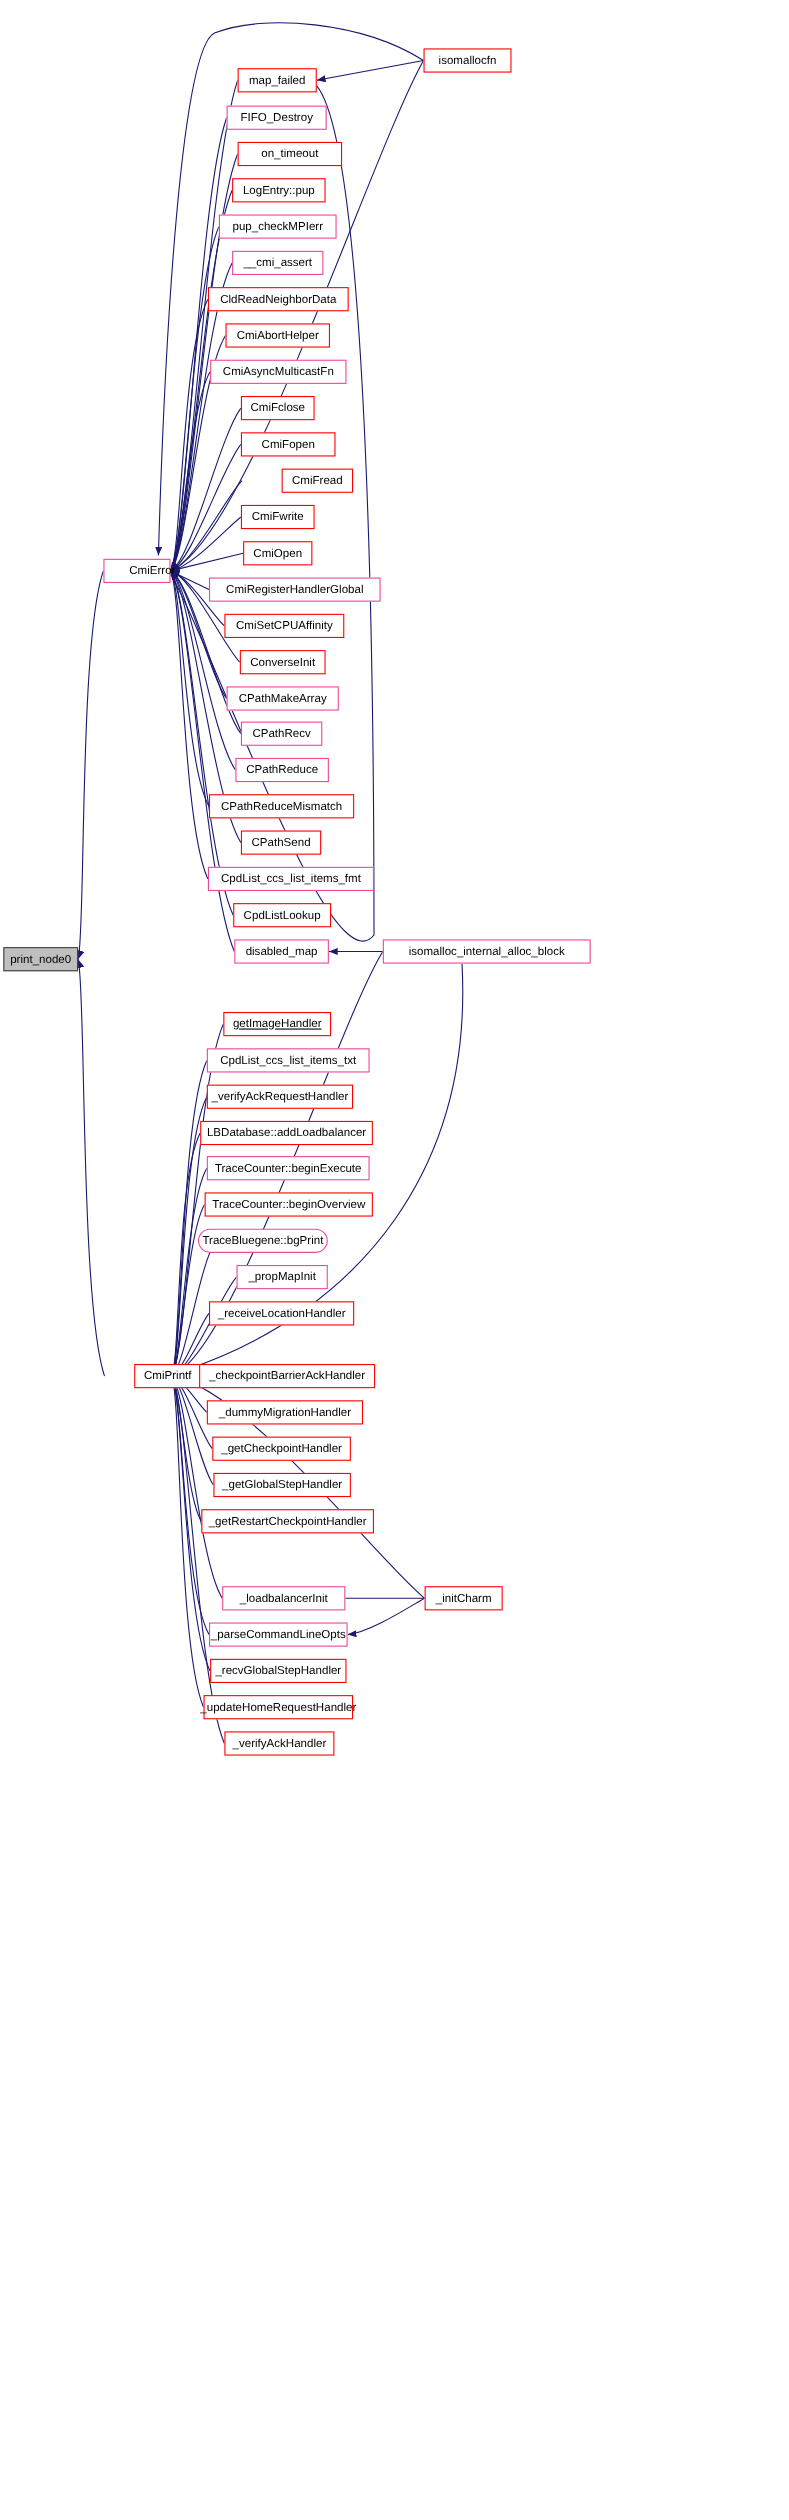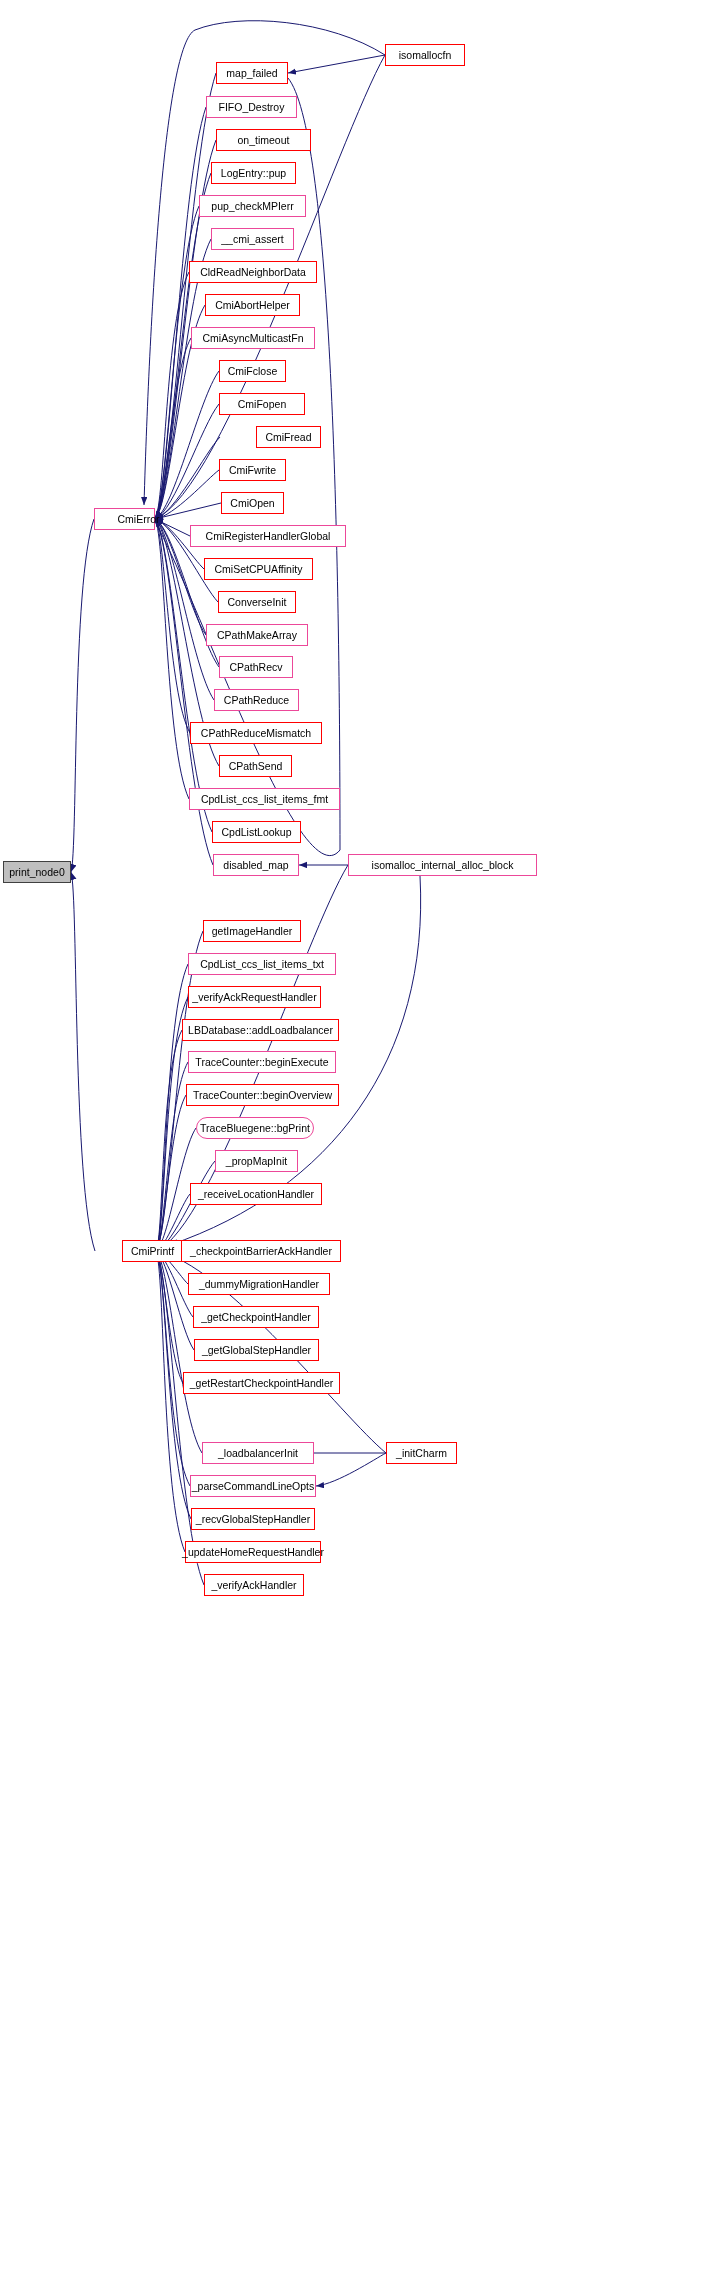--- a/index.html
+++ b/index.html
@@ -199,39 +199,39 @@
       </div>
       <div class="node" style="left: 213px; top: 854px; width: 86px;">
         <span>disabled_map</span>
       </div>
       <div class="node" style="left: 348px; top: 854px; width: 189px;">
         <span>isomalloc_internal_alloc_block</span>
       </div>
       <div class="node focus" style="left: 3px; top: 861px; width: 68px;">
         <span>print_node0</span>
       </div>
-      <div class="node red" style="left: 203px; top: 920px; width: 98px;">
+      <div class="node red" style="left: 203px; top: 920px; width: 98px; text-decoration: underline;">
         <span>getImageHandler</span>
       </div>
       <div class="node" style="left: 188px; top: 953px; width: 148px;">
         <span>CpdList_ccs_list_items_txt</span>
       </div>
       <div class="node red" style="left: 188px; top: 986px; width: 133px;">
         <span>_verifyAckRequestHandler</span>
       </div>
       <div class="node red" style="left: 182px; top: 1019px; width: 157px;">
         <span>LBDatabase::addLoadbalancer</span>
       </div>
       <div class="node" style="left: 188px; top: 1051px; width: 148px;">
         <span>TraceCounter::beginExecute</span>
       </div>
       <div class="node red" style="left: 186px; top: 1084px; width: 153px;">
         <span>TraceCounter::beginOverview</span>
       </div>
-      <div class="node" style="left: 196px; top: 1117px; width: 118px; border-radius: 11px;">
+      <div class="node" style="left: 180px; top: 1117px; width: 118px; border-radius: 11px;">
         <span>TraceBluegene::bgPrint</span>
       </div>
       <div class="node" style="left: 215px; top: 1150px; width: 83px;">
         <span>_propMapInit</span>
       </div>
       <div class="node red" style="left: 190px; top: 1183px; width: 132px;">
         <span>_receiveLocationHandler</span>
       </div>
       <div class="node red" style="left: 95px; top: 1240px; width: 61px; margin-left: 27px;">
         <span>CmiPrintf</span>

